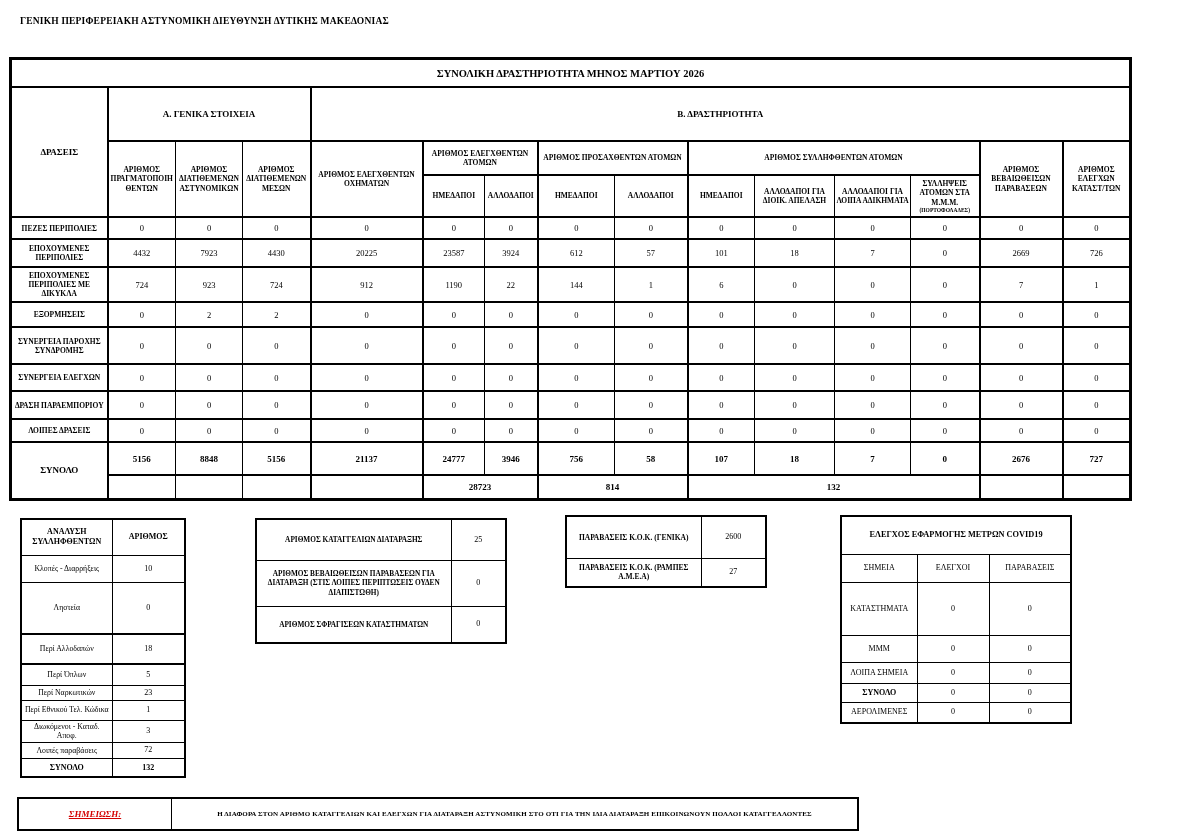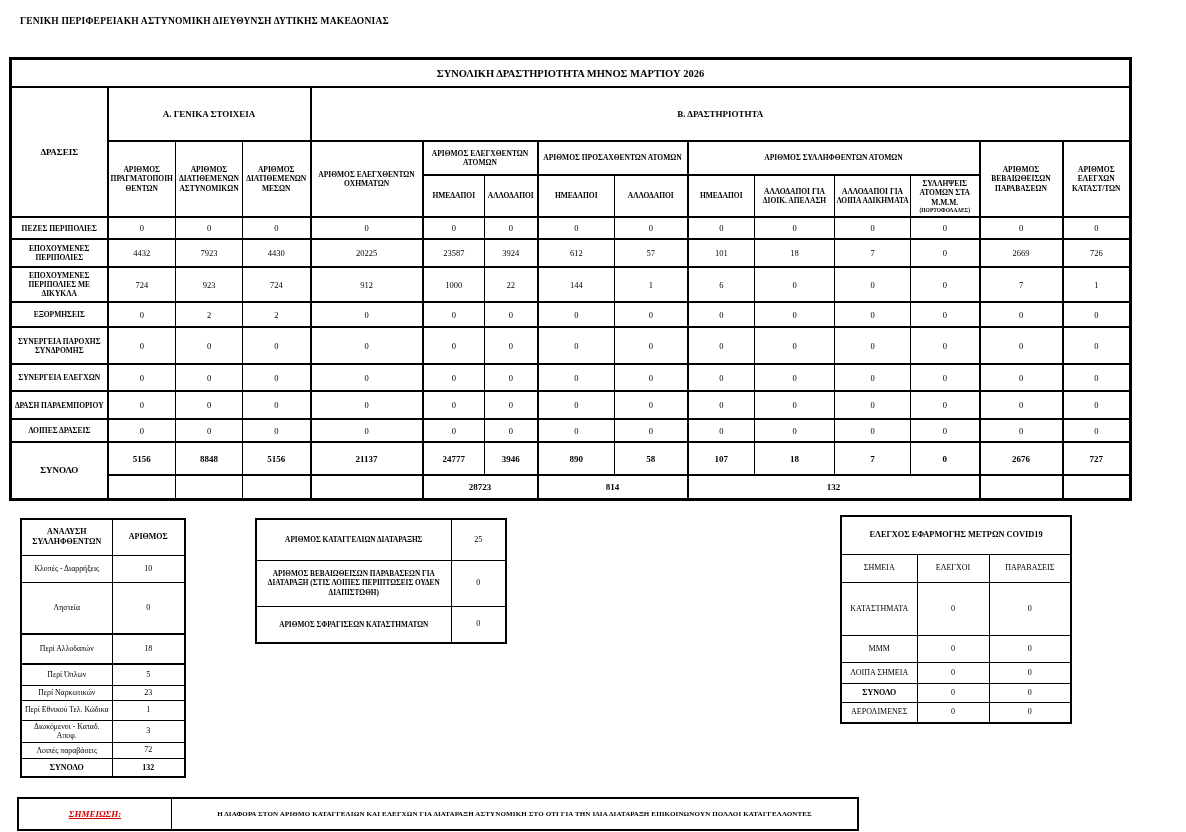--- a/index.html
+++ b/index.html
@@ -139,21 +139,21 @@
       <td>0</td>
       <td class="gl">2669</td>
       <td class="gl">726</td>
     </tr>
     <tr class="r35">
       <th class="rl">ΕΠΟΧΟΥΜΕΝΕΣ ΠΕΡΙΠΟΛΙΕΣ ΜΕ ΔΙΚΥΚΛΑ</th>
       <td class="gl">724</td>
       <td>923</td>
       <td>724</td>
       <td class="gl">912</td>
-      <td class="gl">1000</td>
+      <td class="gl">1190</td>
       <td>22</td>
       <td class="gl">144</td>
       <td>1</td>
       <td class="gl">6</td>
       <td>0</td>
       <td>0</td>
       <td>0</td>
       <td class="gl">7</td>
       <td class="gl">1</td>
     </tr>
@@ -244,21 +244,21 @@
     </tr>
 
     <tr class="tot r33">
       <th rowspan="2" class="rl tl">ΣΥΝΟΛΟ</th>
       <td class="gl">5156</td>
       <td>8848</td>
       <td>5156</td>
       <td class="gl">21137</td>
       <td class="gl">24777</td>
       <td>3946</td>
-      <td class="gl">890</td>
+      <td class="gl">756</td>
       <td>58</td>
       <td class="gl">107</td>
       <td>18</td>
       <td>7</td>
       <td>0</td>
       <td class="gl">2676</td>
       <td class="gl">727</td>
     </tr>
     <tr class="tot r24">
       <td class="gl"></td>
@@ -337,20 +337,36 @@
       <th>ΑΡΙΘΜΟΣ ΒΕΒΑΙΩΘΕΙΣΩΝ ΠΑΡΑΒΑΣΕΩΝ ΓΙΑ ΔΙΑΤΑΡΑΞΗ  (ΣΤΙΣ  ΛΟΙΠΕΣ ΠΕΡΙΠΤΩΣΕΙΣ ΟΥΔΕΝ ΔΙΑΠΙΣΤΩΘΗ)</th>
       <td>0</td>
     </tr>
     <tr style="height:37px">
       <th>ΑΡΙΘΜΟΣ ΣΦΡΑΓΙΣΕΩΝ ΚΑΤΑΣΤΗΜΑΤΩΝ</th>
       <td>0</td>
     </tr>
   </tbody>
     </table>
 
+  <table id="kok" class="st abs">
+    <colgroup>
+        <col style="width:135px">
+        <col style="width:65px">
+      </colgroup>
+    <tbody>
+        <tr style="height:42px">
+      <th>ΠΑΡΑΒΑΣΕΙΣ Κ.Ο.Κ. (ΓΕΝΙΚΑ)</th>
+      <td>2600</td>
+    </tr>
+    <tr style="height:29px">
+      <th>ΠΑΡΑΒΑΣΕΙΣ Κ.Ο.Κ.  (ΡΑΜΠΕΣ Α.Μ.Ε.Α)</th>
+      <td>27</td>
+    </tr>
+  </tbody>
+    </table>
 
   <table id="covid" class="st abs">
     <colgroup>
         <col style="width:76px">
         <col style="width:72px">
         <col style="width:82px">
       </colgroup>
     <tbody>
         <tr style="height:38px">
       <th colspan="3" class="ct">ΕΛΕΓΧΟΣ ΕΦΑΡΜΟΓΗΣ ΜΕΤΡΩΝ COVID19</th>

